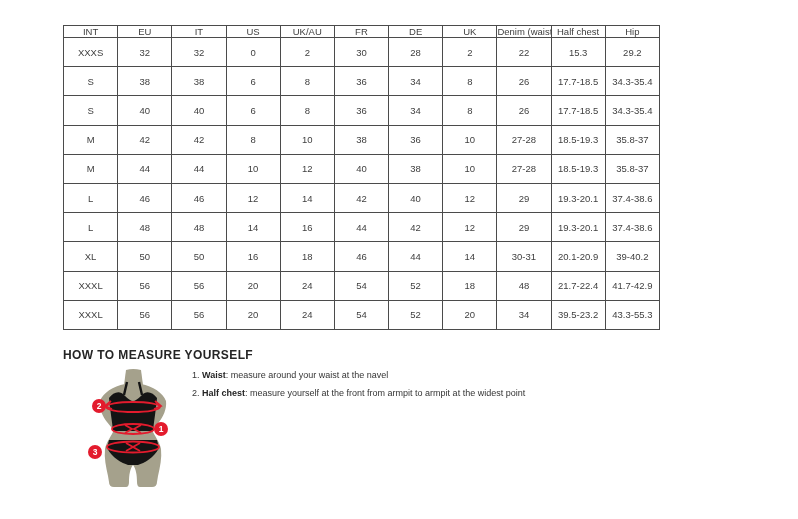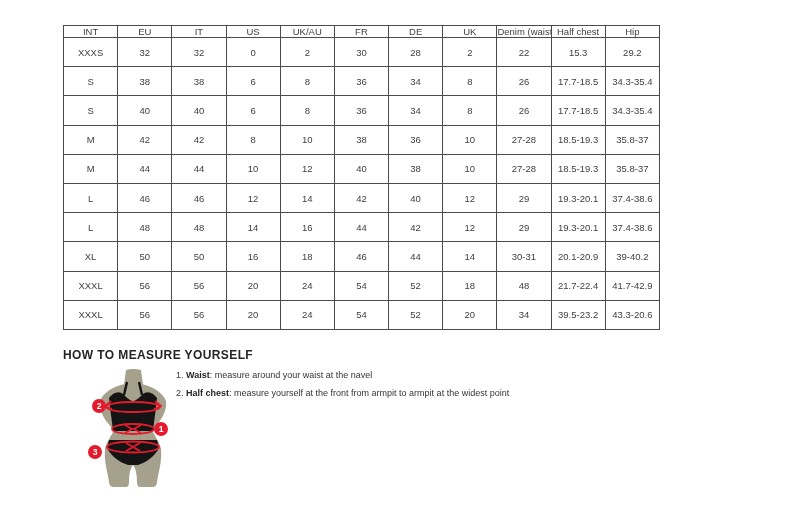--- a/index.html
+++ b/index.html
@@ -20,21 +20,21 @@
   
   #measure-heading{
     position:absolute;left:63px;top:348px;
     font-size:12px;font-weight:700;letter-spacing:.4px;color:#252525;
   }
   #figure-wrap{position:absolute;left:80px;top:368px;width:107px;height:122px;}
   #steps{
     position:absolute;left:176px;top:370px;margin:0;padding:0;list-style:none;
     font-size:9px;color:#353535;
   }
-  #steps li{margin:0 0 7px 0;line-height:10.5px;}
+  #steps li{margin:0 0 7px 16px;line-height:10.5px;}
   #steps .step-label{font-weight:700;color:#252525;}
   
   .body-fill{fill:var(--mannequin,#a5a18c);}
   .suit-fill{fill:var(--suit,#141414);}
   .suit-stroke{stroke:var(--suit,#141414);fill:none;}
   .red-stroke{stroke:var(--accent-red,#e31b2d);fill:none;}
   .red-fill{fill:var(--accent-red,#e31b2d);}
   .badge-num{fill:#ffffff;font-family:"Liberation Sans",sans-serif;font-size:8.5px;font-weight:700;}
 </style>
 </head>
@@ -180,21 +180,21 @@
           <td>XXXL</td>
           <td>56</td>
           <td>56</td>
           <td>20</td>
           <td>24</td>
           <td>54</td>
           <td>52</td>
           <td>20</td>
           <td>34</td>
           <td>39.5-23.2</td>
-          <td>43.3-20.6</td>
+          <td>43.3-55.3</td>
         </tr>
       </tbody>
   </table>
 
   <div id="measure-heading">HOW TO MEASURE YOURSELF</div>
 
   <div id="figure-wrap">
     <svg width="107" height="122" viewBox="0 0 107 122">
 
       <path class="body-fill" d="M45,16 C33,18 23,25 20,33 C19,41 23,49 27,54 C31,59 33,61 33,64

